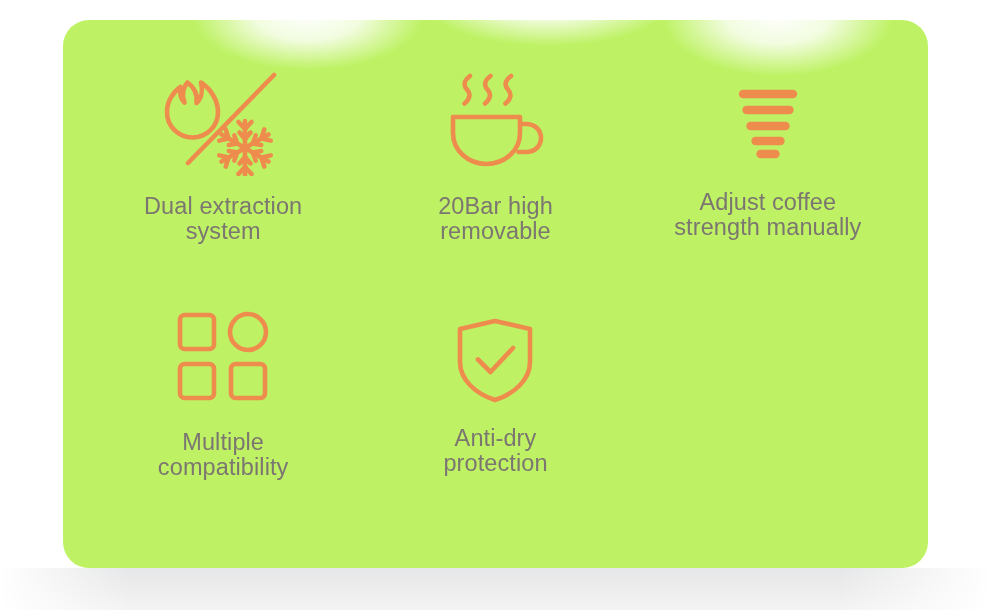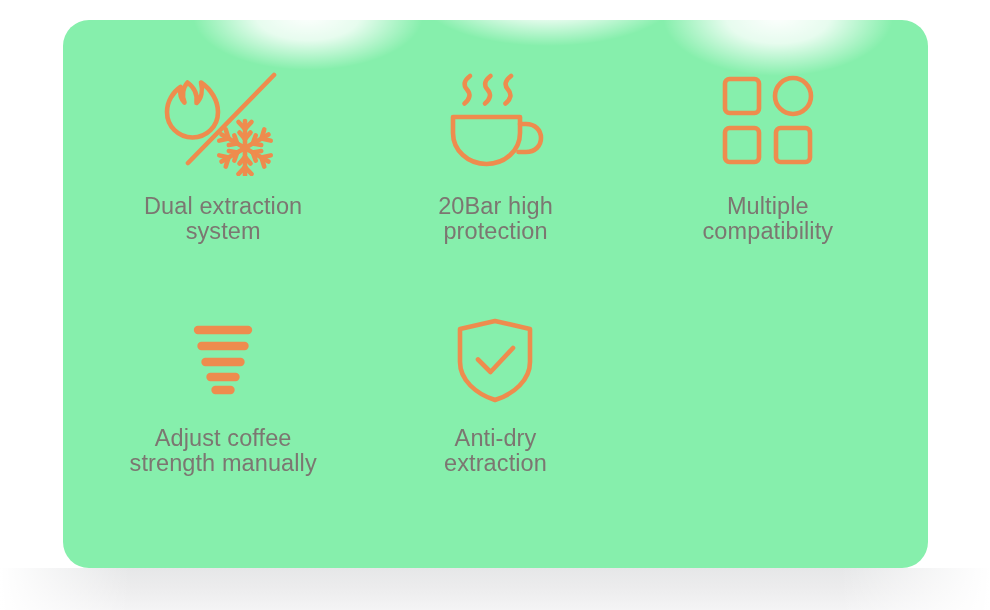--- a/index.html
+++ b/index.html
@@ -51,21 +51,21 @@
     z-index: 2;
   }
 
   
   .feature-card {
     position: absolute;
     left: 63px;
     top: 20px;
     width: 865px;
     height: 548px;
-    background: #86efac;
+    background: #bef264;
     border-radius: 26px;
     z-index: 2;
     overflow: hidden;
   }
 
   
   .glow {
     position: absolute;
     border-radius: 50%;
     background: radial-gradient(closest-side, rgba(255,255,255,0.98) 0%, rgba(255,255,255,0.80) 45%, rgba(255,255,255,0) 100%);
@@ -195,63 +195,63 @@
             <path d="M71 6 C65 10.5 64 15 68 19.5 C72 24 71 29 65.5 33.5"></path>
 
             <path d="M13 47 L80 47 L80 63 C80 80.5 65 94 46.5 94
                      C28 94 13 80.5 13 63 Z"></path>
 
             <path d="M80 54 L86 54 C95 54 101 60 101 68 C101 76 95 82 86 82 L78.5 82"></path>
           </svg>
         </span>
       </div>
       <div class="feature-label">20Bar high
-protection</div>
-    </div>
-
-    <div class="feature">
-      <div class="icon-box">
-        <span>
-          <svg width="96" height="94" viewBox="0 0 96 94" fill="none" stroke="#ee8c4e" stroke-width="4.6" stroke-linecap="round" stroke-linejoin="round">
-            <rect x="5" y="5" width="34" height="34" rx="4.5"></rect>
-            <circle cx="73" cy="22" r="18"></circle>
-            <rect x="5" y="54" width="34" height="34" rx="4.5"></rect>
-            <rect x="56" y="54" width="34" height="34" rx="4.5"></rect>
-          </svg>
-        </span>
-      </div>
-      <div class="feature-label">Multiple
-compatibility</div>
+removable</div>
     </div>
 
     <div class="feature row-two">
       <div class="icon-box">
         <span>
           <svg width="62" height="72" viewBox="0 0 62 72" fill="none" stroke="#ee8c4e" stroke-width="8.4" stroke-linecap="round">
             <path d="M6 6 L56 6"></path>
             <path d="M9.5 22 L52.5 22"></path>
             <path d="M13.5 38 L48.5 38"></path>
             <path d="M18.5 53 L43.5 53"></path>
             <path d="M23.5 66 L38.5 66"></path>
           </svg>
         </span>
       </div>
       <div class="feature-label">Adjust coffee
 strength manually</div>
     </div>
 
+    <div class="feature">
+      <div class="icon-box">
+        <span>
+          <svg width="96" height="94" viewBox="0 0 96 94" fill="none" stroke="#ee8c4e" stroke-width="4.6" stroke-linecap="round" stroke-linejoin="round">
+            <rect x="5" y="5" width="34" height="34" rx="4.5"></rect>
+            <circle cx="73" cy="22" r="18"></circle>
+            <rect x="5" y="54" width="34" height="34" rx="4.5"></rect>
+            <rect x="56" y="54" width="34" height="34" rx="4.5"></rect>
+          </svg>
+        </span>
+      </div>
+      <div class="feature-label">Multiple
+compatibility</div>
+    </div>
+
 
     <div class="feature row-two">
       <div class="icon-box">
         <span>
           <svg width="82" height="86" viewBox="0 0 82 86" fill="none" stroke="#ee8c4e" stroke-width="4.6" stroke-linecap="round" stroke-linejoin="round">
             <path d="M41 4 L76 12 L76 45 C76 63 60 77 41 83
                      C22 77 6 63 6 45 L6 12 Z"></path>
             <path d="M24 42.5 L36.5 55 L59 31"></path>
           </svg>
         </span>
       </div>
       <div class="feature-label">Anti-dry
-extraction</div>
+protection</div>
     </div>
 
   </div>
 </div>
 
 </body></html>

